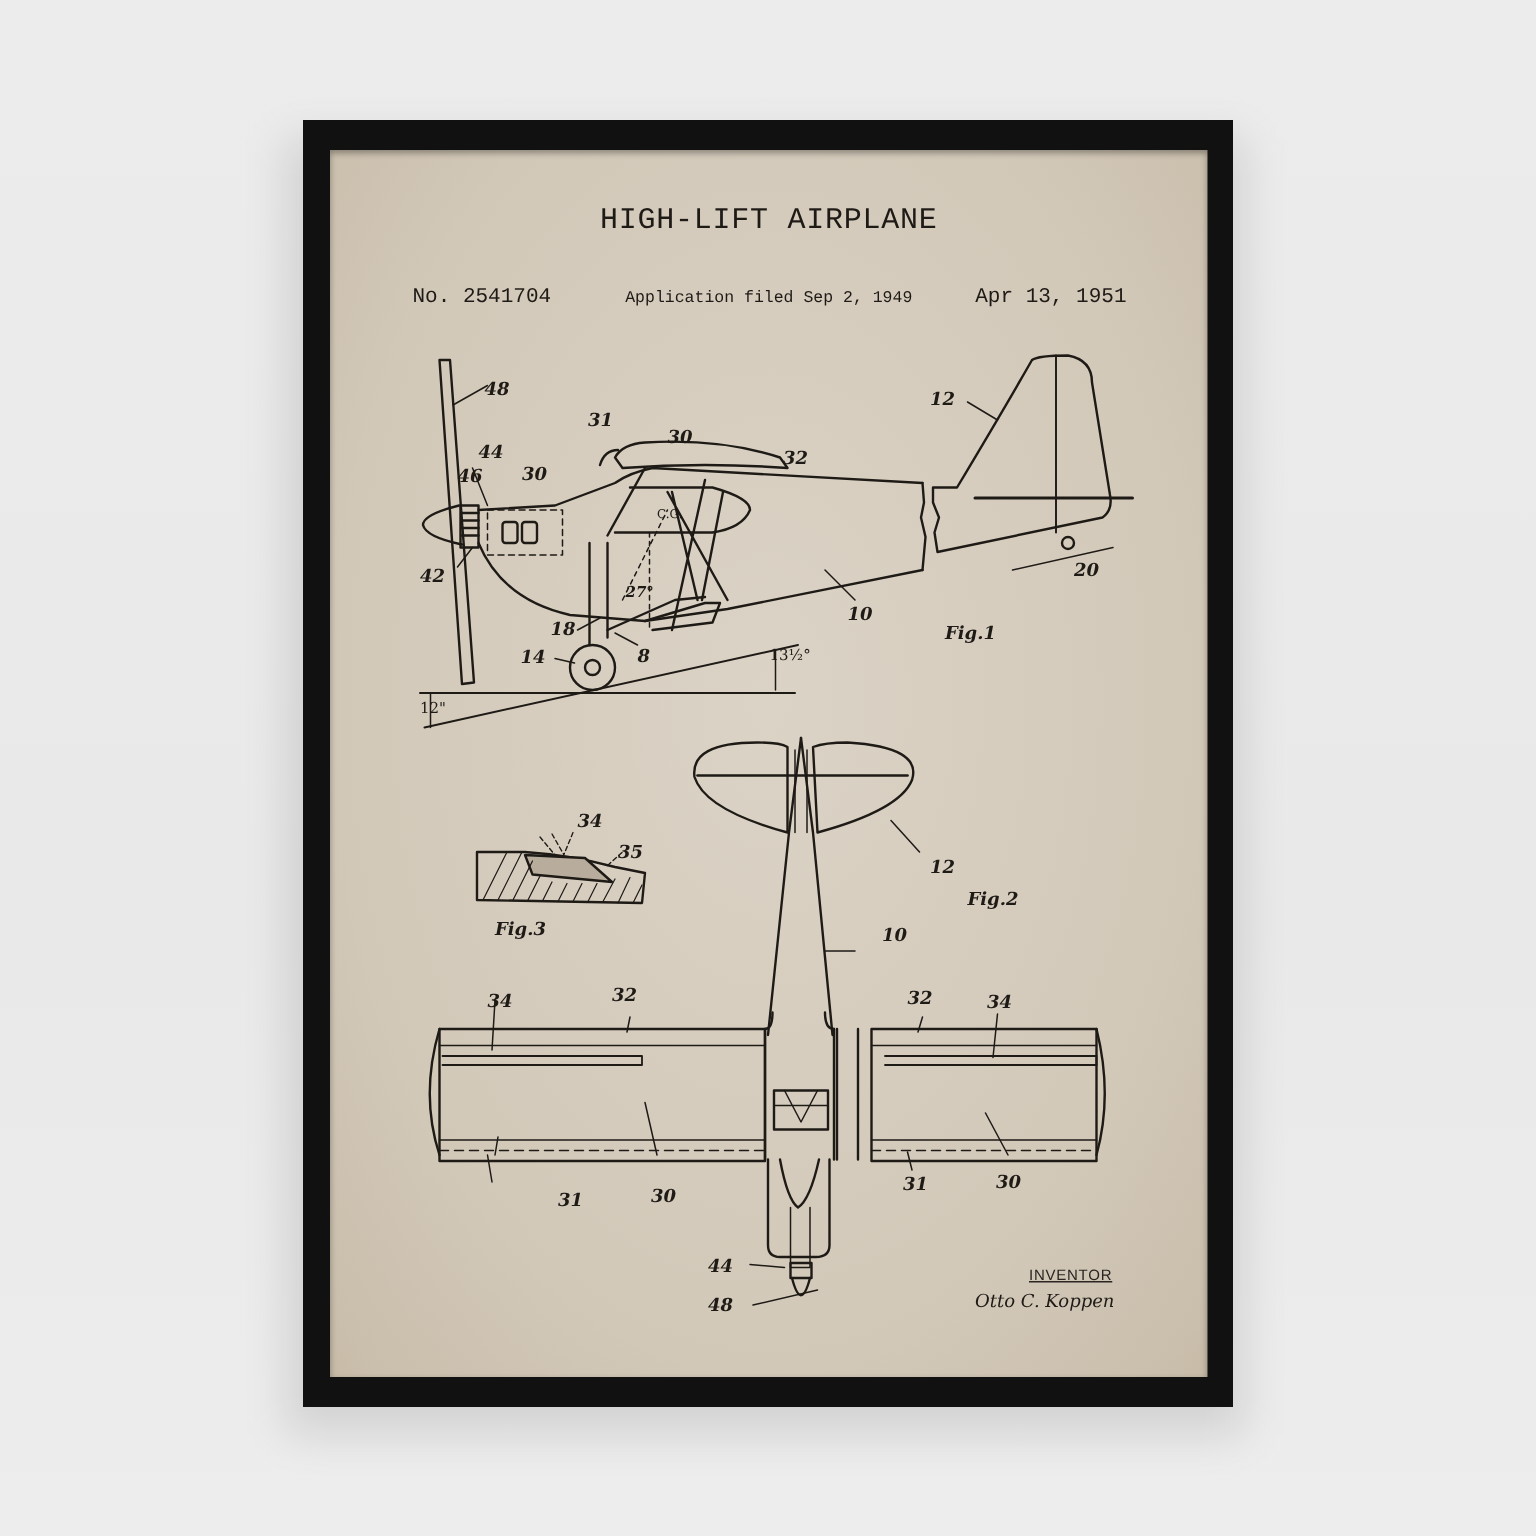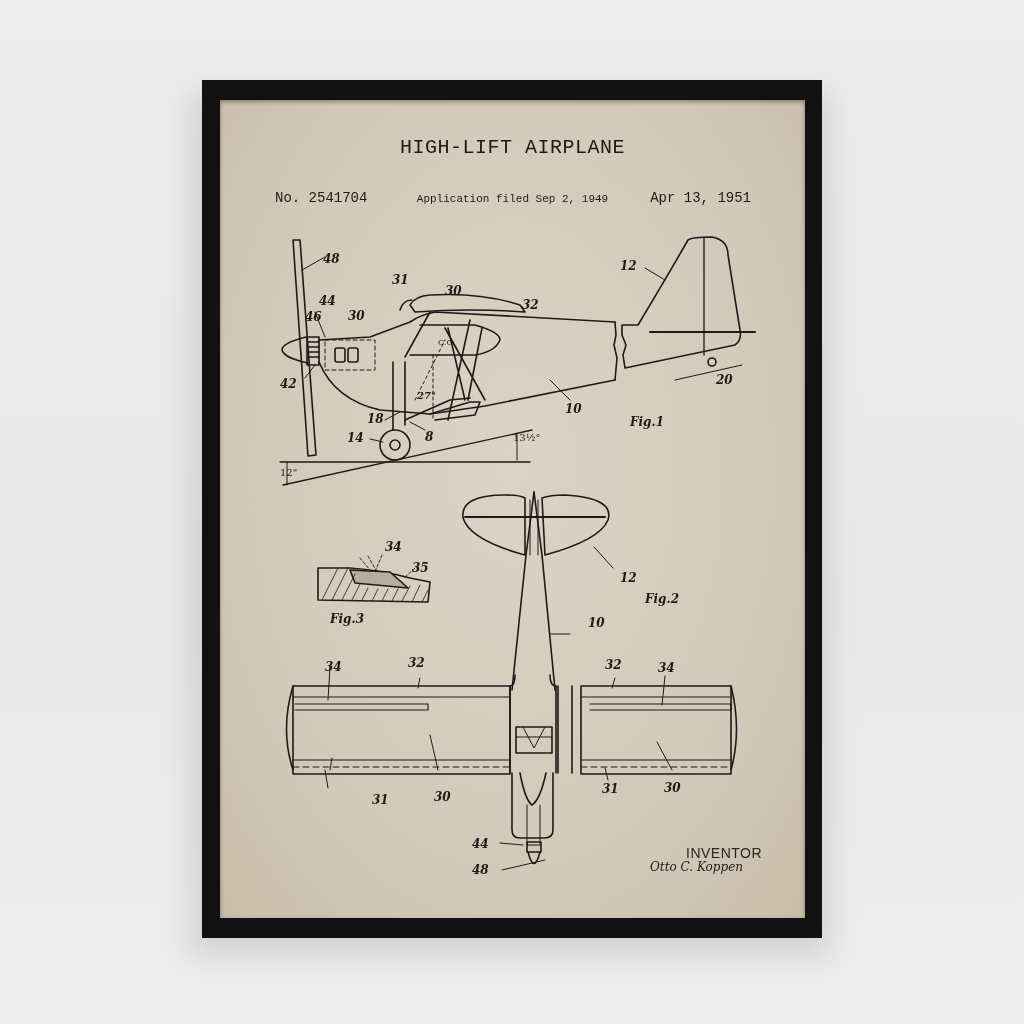--- a/index.html
+++ b/index.html
@@ -16,22 +16,22 @@
   .t{position:absolute;color:#1e1a16;white-space:nowrap;text-align:right;}
   .title{font-size:20px;left:0;width:585px;text-align:center;top:36px;letter-spacing:0.5px;}
   .inventor-top{font-size:13px;left:0;width:585px;text-align:center;top:67px;}
   .patno{font-size:14px;left:55px;top:90px;}
   .filed{font-size:11px;left:0;width:585px;text-align:center;top:93px;}
   .date{font-size:14px;right:54px;top:90px;}
   .lbl{position:absolute;font-family:"DejaVu Serif",serif;font-style:italic;font-weight:bold;
        font-size:12px;color:#1e1a16;}
   .fig{position:absolute;font-family:"DejaVu Serif",serif;font-style:italic;font-weight:bold;
        font-size:12px;color:#1e1a16;}
-  .inv-label{position:absolute;font-family:"Liberation Sans",sans-serif;font-size:14px;
-             color:#2a2520;left:466px;top:745px;letter-spacing:0.5px;}
+  .inv-label{position:absolute;font-family:"Liberation Sans",sans-serif;font-size:10px;
+             color:#2a2520;left:466px;top:745px;letter-spacing:0.5px;text-decoration:underline;}
   .sig{position:absolute;font-family:"DejaVu Serif",serif;font-style:italic;font-size:12px;
        color:#1e1a16;left:430px;top:760px;}
   svg.draw{position:absolute;left:0;top:0;}
 </style>
 </head>
 <body>
 
 <div class="shadow"></div>
 <div class="frame"></div>
 

